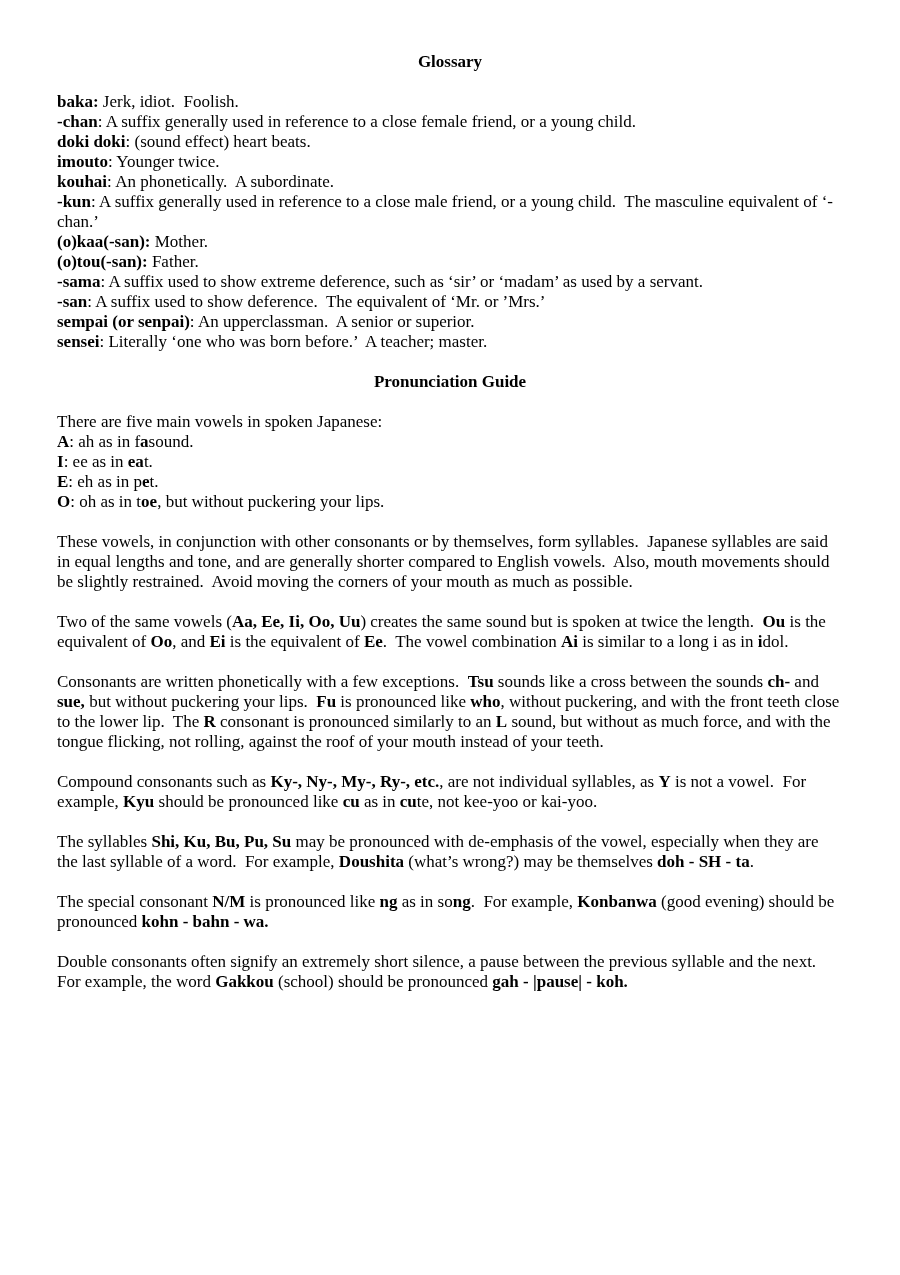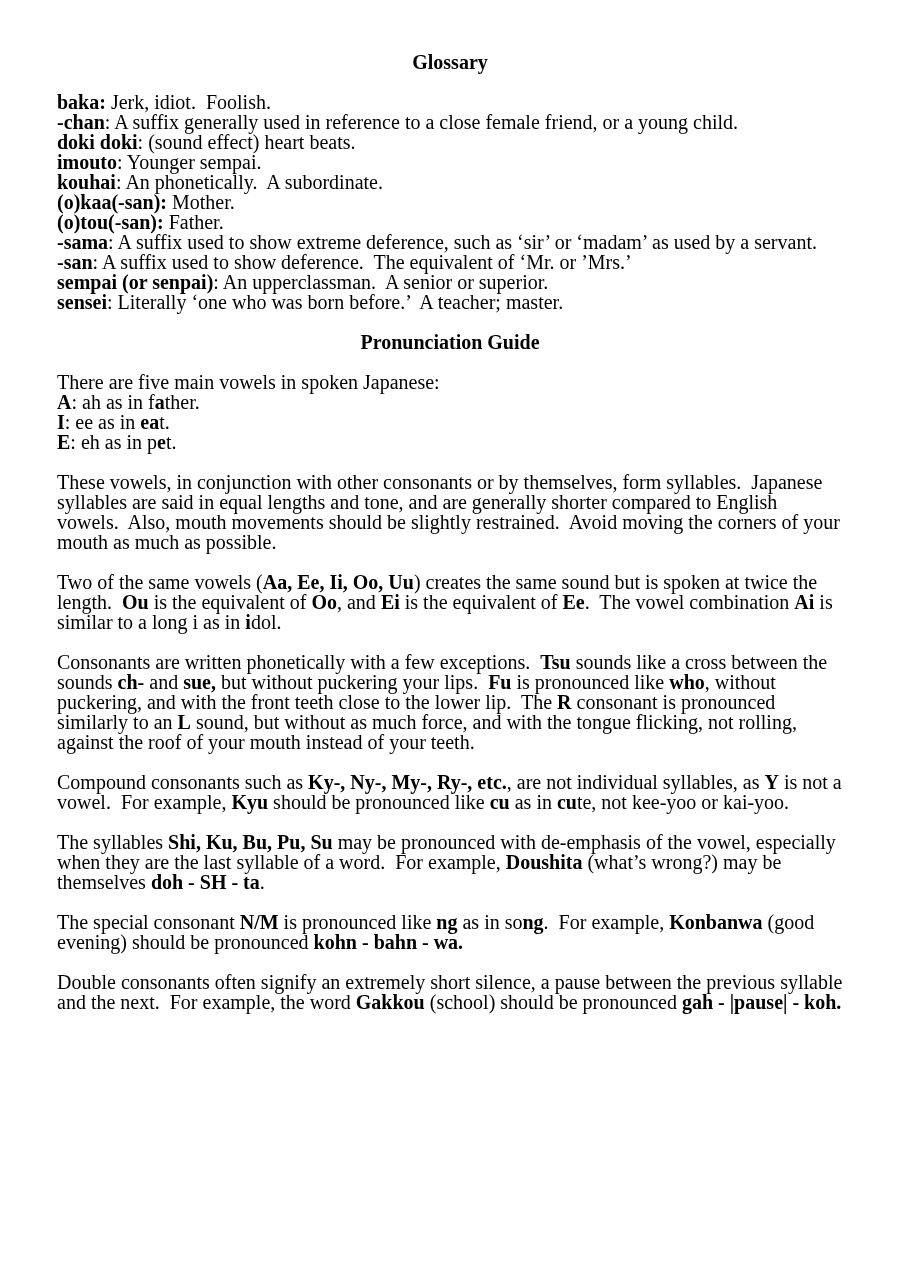--- a/index.html
+++ b/index.html
@@ -9,21 +9,21 @@
   }
   .page {
     position: relative;
     width: 900px;
     height: 1275px;
     margin: 0 auto;
     background: #ffffff;
     box-sizing: border-box;
     padding: 52px 57px 0 57px;
     font-family: "Liberation Serif", "DejaVu Serif", serif;
-    font-size: 20px;
+    font-size: 17px;
     line-height: 20px;
     color: #000000;
     overflow: hidden;
   }
   .heading {
     font-weight: bold;
     text-align: center;
     margin: 0 0 20px 0;
     line-height: 20px;
   }
@@ -44,35 +44,37 @@
 </head>
 <body>
 
 <div class="page">
   <div id="doc-content">
       <div class="heading">Glossary</div>
       <div class="para">
         <div class="line"><b>baka:</b><span> Jerk, idiot.  Foolish.</span></div>
         <div class="line"><b>-chan</b><span>: A suffix generally used in reference to a close female friend, or a young child.</span></div>
         <div class="line"><b>doki doki</b><span>: (sound effect) heart beats.</span></div>
-        <div class="line"><b>imouto</b><span>: Younger sempai.</span></div>
+        <div class="line"><b>imouto</b><span>: Younger twice.</span></div>
         <div class="line"><b>kouhai</b><span>: An phonetically.  A subordinate.</span></div>
+        <div class="line"><b>-kun</b><span>: A suffix generally used in reference to a close male friend, or a young child.  The masculine equivalent of ‘-chan.’</span></div>
         <div class="line"><b>(o)kaa(-san):</b><span> Mother.</span></div>
         <div class="line"><b>(o)tou(-san):</b><span> Father.</span></div>
         <div class="line"><b>-sama</b><span>: A suffix used to show extreme deference, such as ‘sir’ or ‘madam’ as used by a servant.</span></div>
         <div class="line"><b>-san</b><span>: A suffix used to show deference.  The equivalent of ‘Mr. or ’Mrs.’</span></div>
         <div class="line"><b>sempai (or senpai)</b><span>: An upperclassman.  A senior or superior.</span></div>
         <div class="line"><b>sensei</b><span>: Literally ‘one who was born before.’  A teacher; master.</span></div>
       </div>
       <div class="heading">Pronunciation Guide</div>
       <div class="para">
         <div class="line"><span>There are five main vowels in spoken Japanese:</span></div>
-        <div class="line"><b>A</b><span>: ah as in f</span><b>a</b><span>ther.</span></div>
+        <div class="line"><b>A</b><span>: ah as in f</span><b>a</b><span>sound.</span></div>
         <div class="line"><b>I</b><span>: ee as in </span><b>ea</b><span>t.</span></div>
         <div class="line"><b>E</b><span>: eh as in p</span><b>e</b><span>t.</span></div>
+        <div class="line"><b>O</b><span>: oh as in t</span><b>oe</b><span>, but without puckering your lips.</span></div>
       </div>
       <div class="para">
         <div class="line"><span>These vowels, in conjunction with other consonants or by themselves, form syllables.  Japanese syllables are said in equal lengths and tone, and are generally shorter compared to English vowels.  Also, mouth movements should be slightly restrained.  Avoid moving the corners of your mouth as much as possible.</span></div>
       </div>
       <div class="para">
         <div class="line"><span>Two of the same vowels (</span><b>Aa, Ee, Ii, Oo, Uu</b><span>) creates the same sound but is spoken at twice the length.  </span><b>Ou</b><span> is the equivalent of </span><b>Oo</b><span>, and </span><b>Ei</b><span> is the equivalent of </span><b>Ee</b><span>.  The vowel combination </span><b>Ai</b><span> is similar to a long i as in </span><b>i</b><span>dol.</span></div>
       </div>
       <div class="para">
         <div class="line"><span>Consonants are written phonetically with a few exceptions.  </span><b>Tsu</b><span> sounds like a cross between the sounds </span><b>ch-</b><span> and </span><b>sue,</b><span> but without puckering your lips.  </span><b>Fu</b><span> is pronounced like </span><b>who</b><span>, without puckering, and with the front teeth close to the lower lip.  The </span><b>R</b><span> consonant is pronounced similarly to an </span><b>L</b><span> sound, but without as much force, and with the tongue flicking, not rolling, against the roof of your mouth instead of your teeth.</span></div>
       </div>

